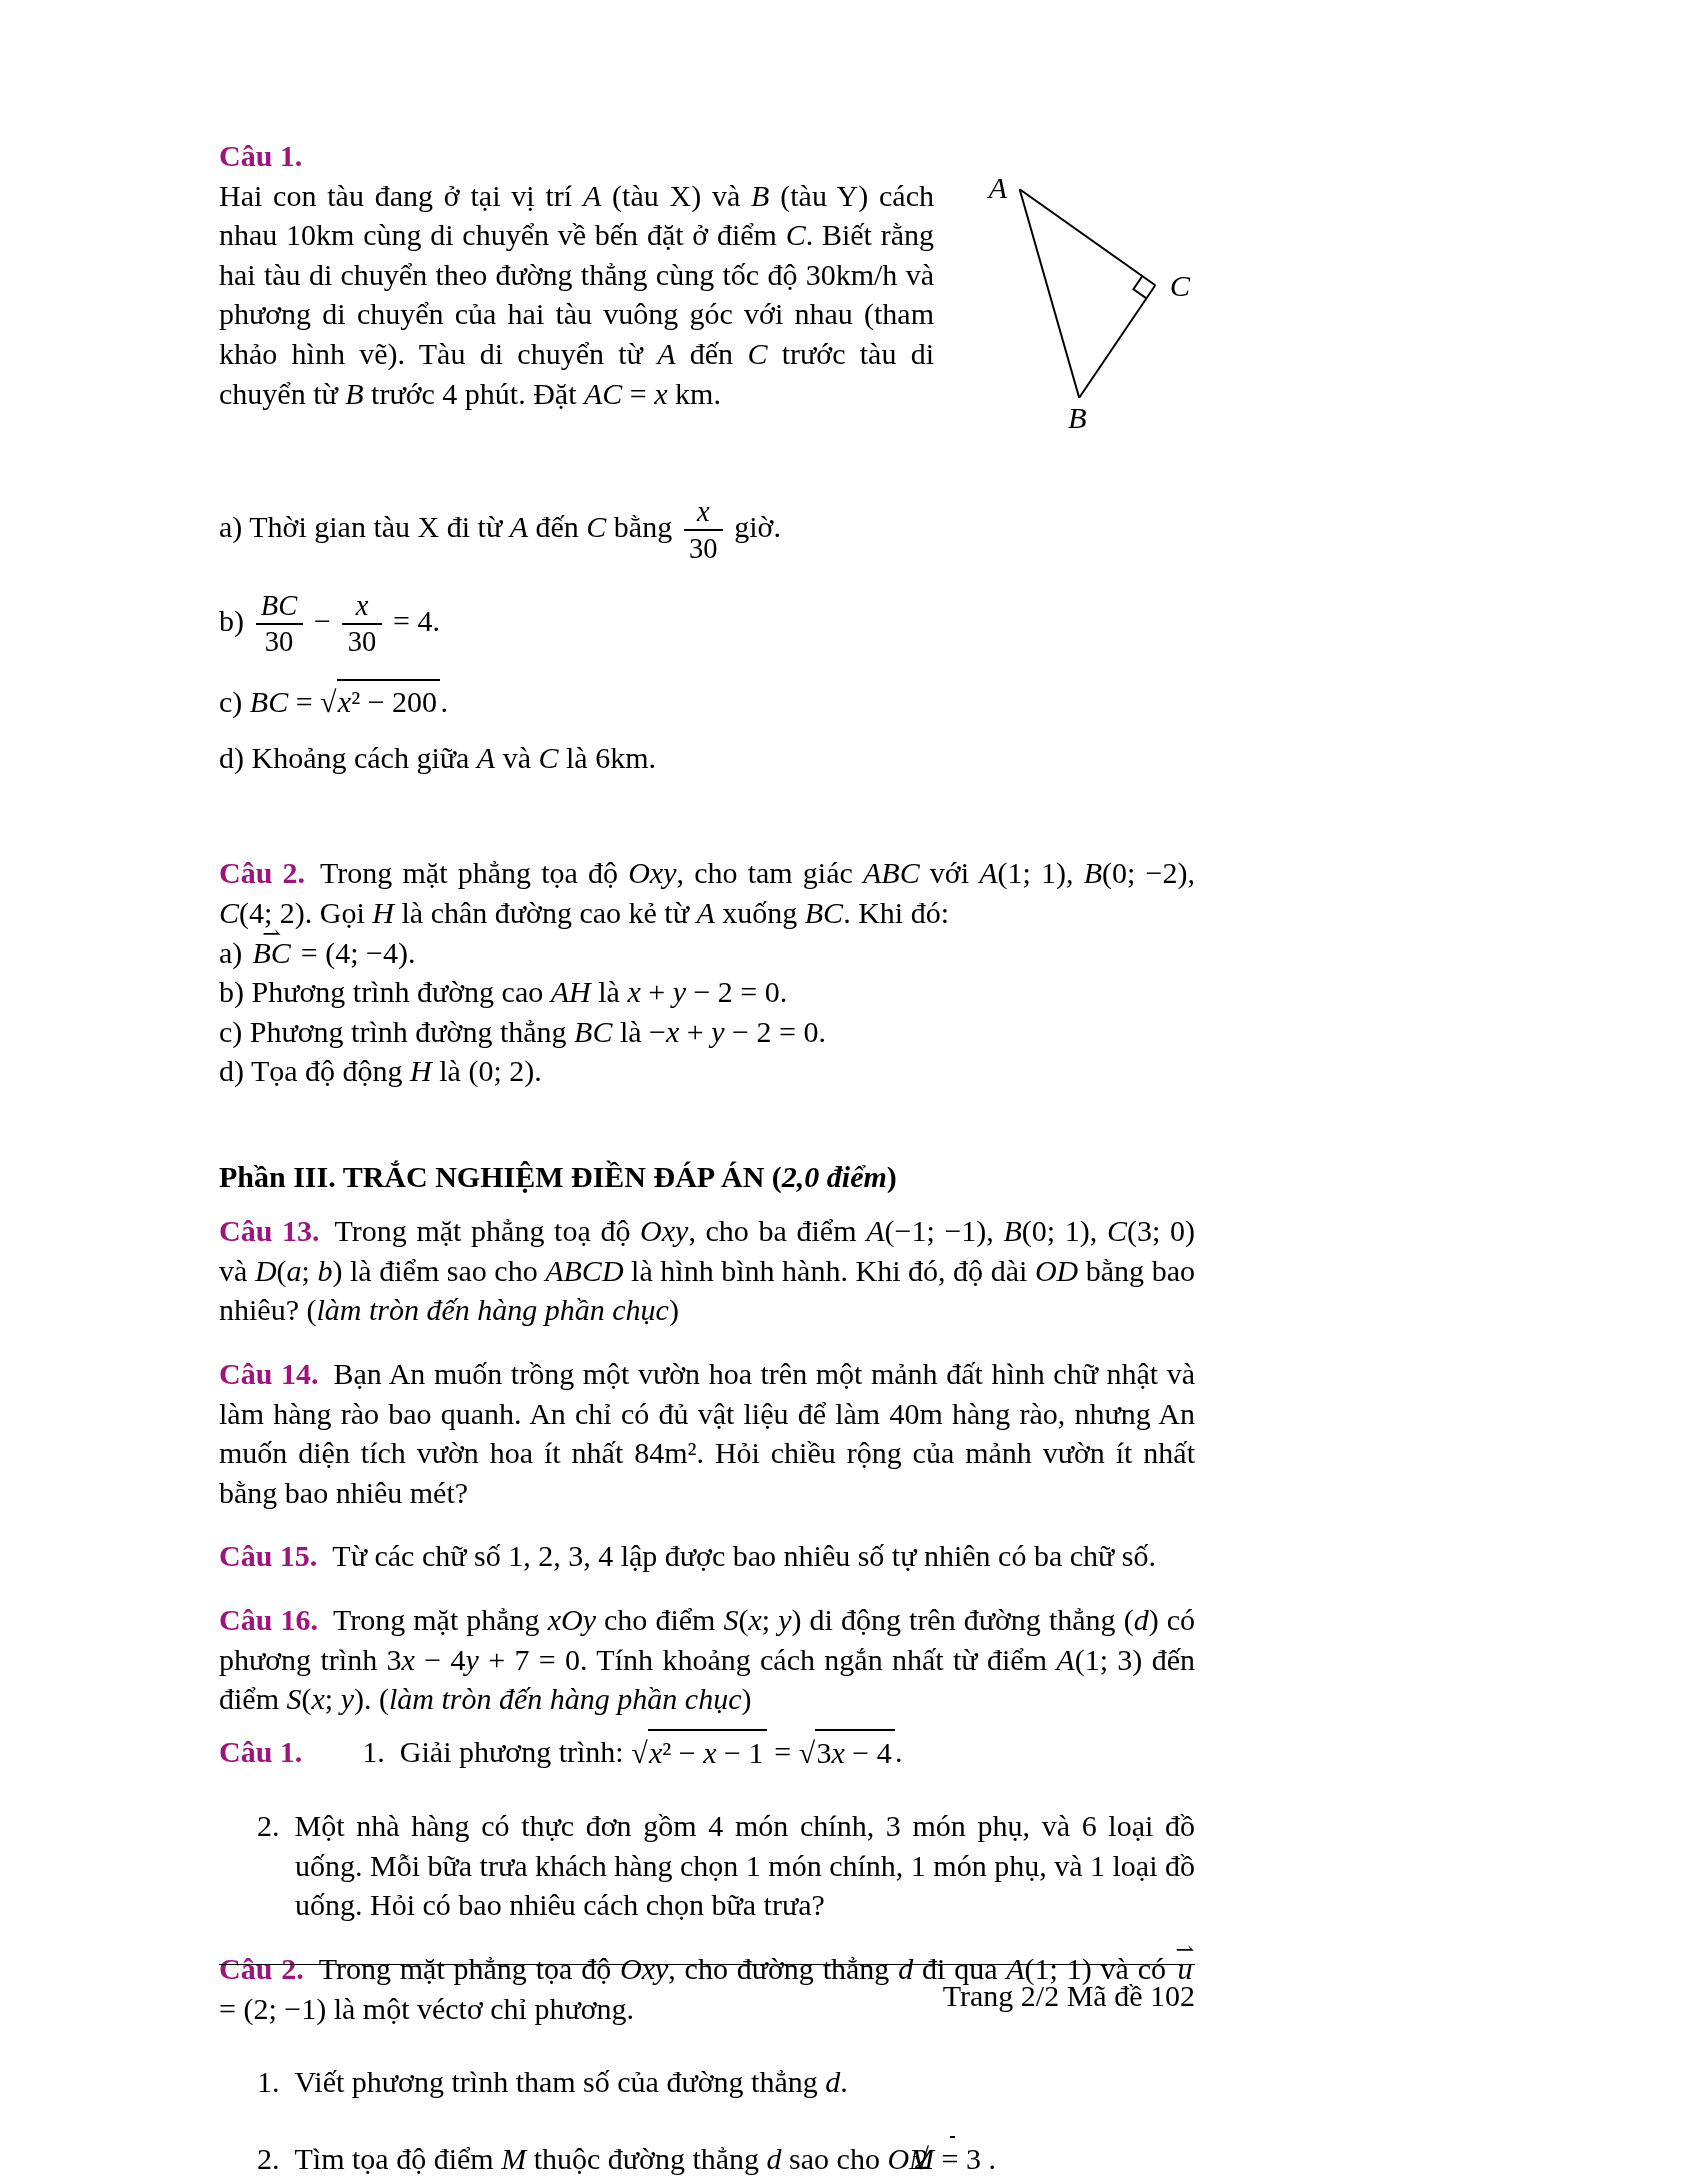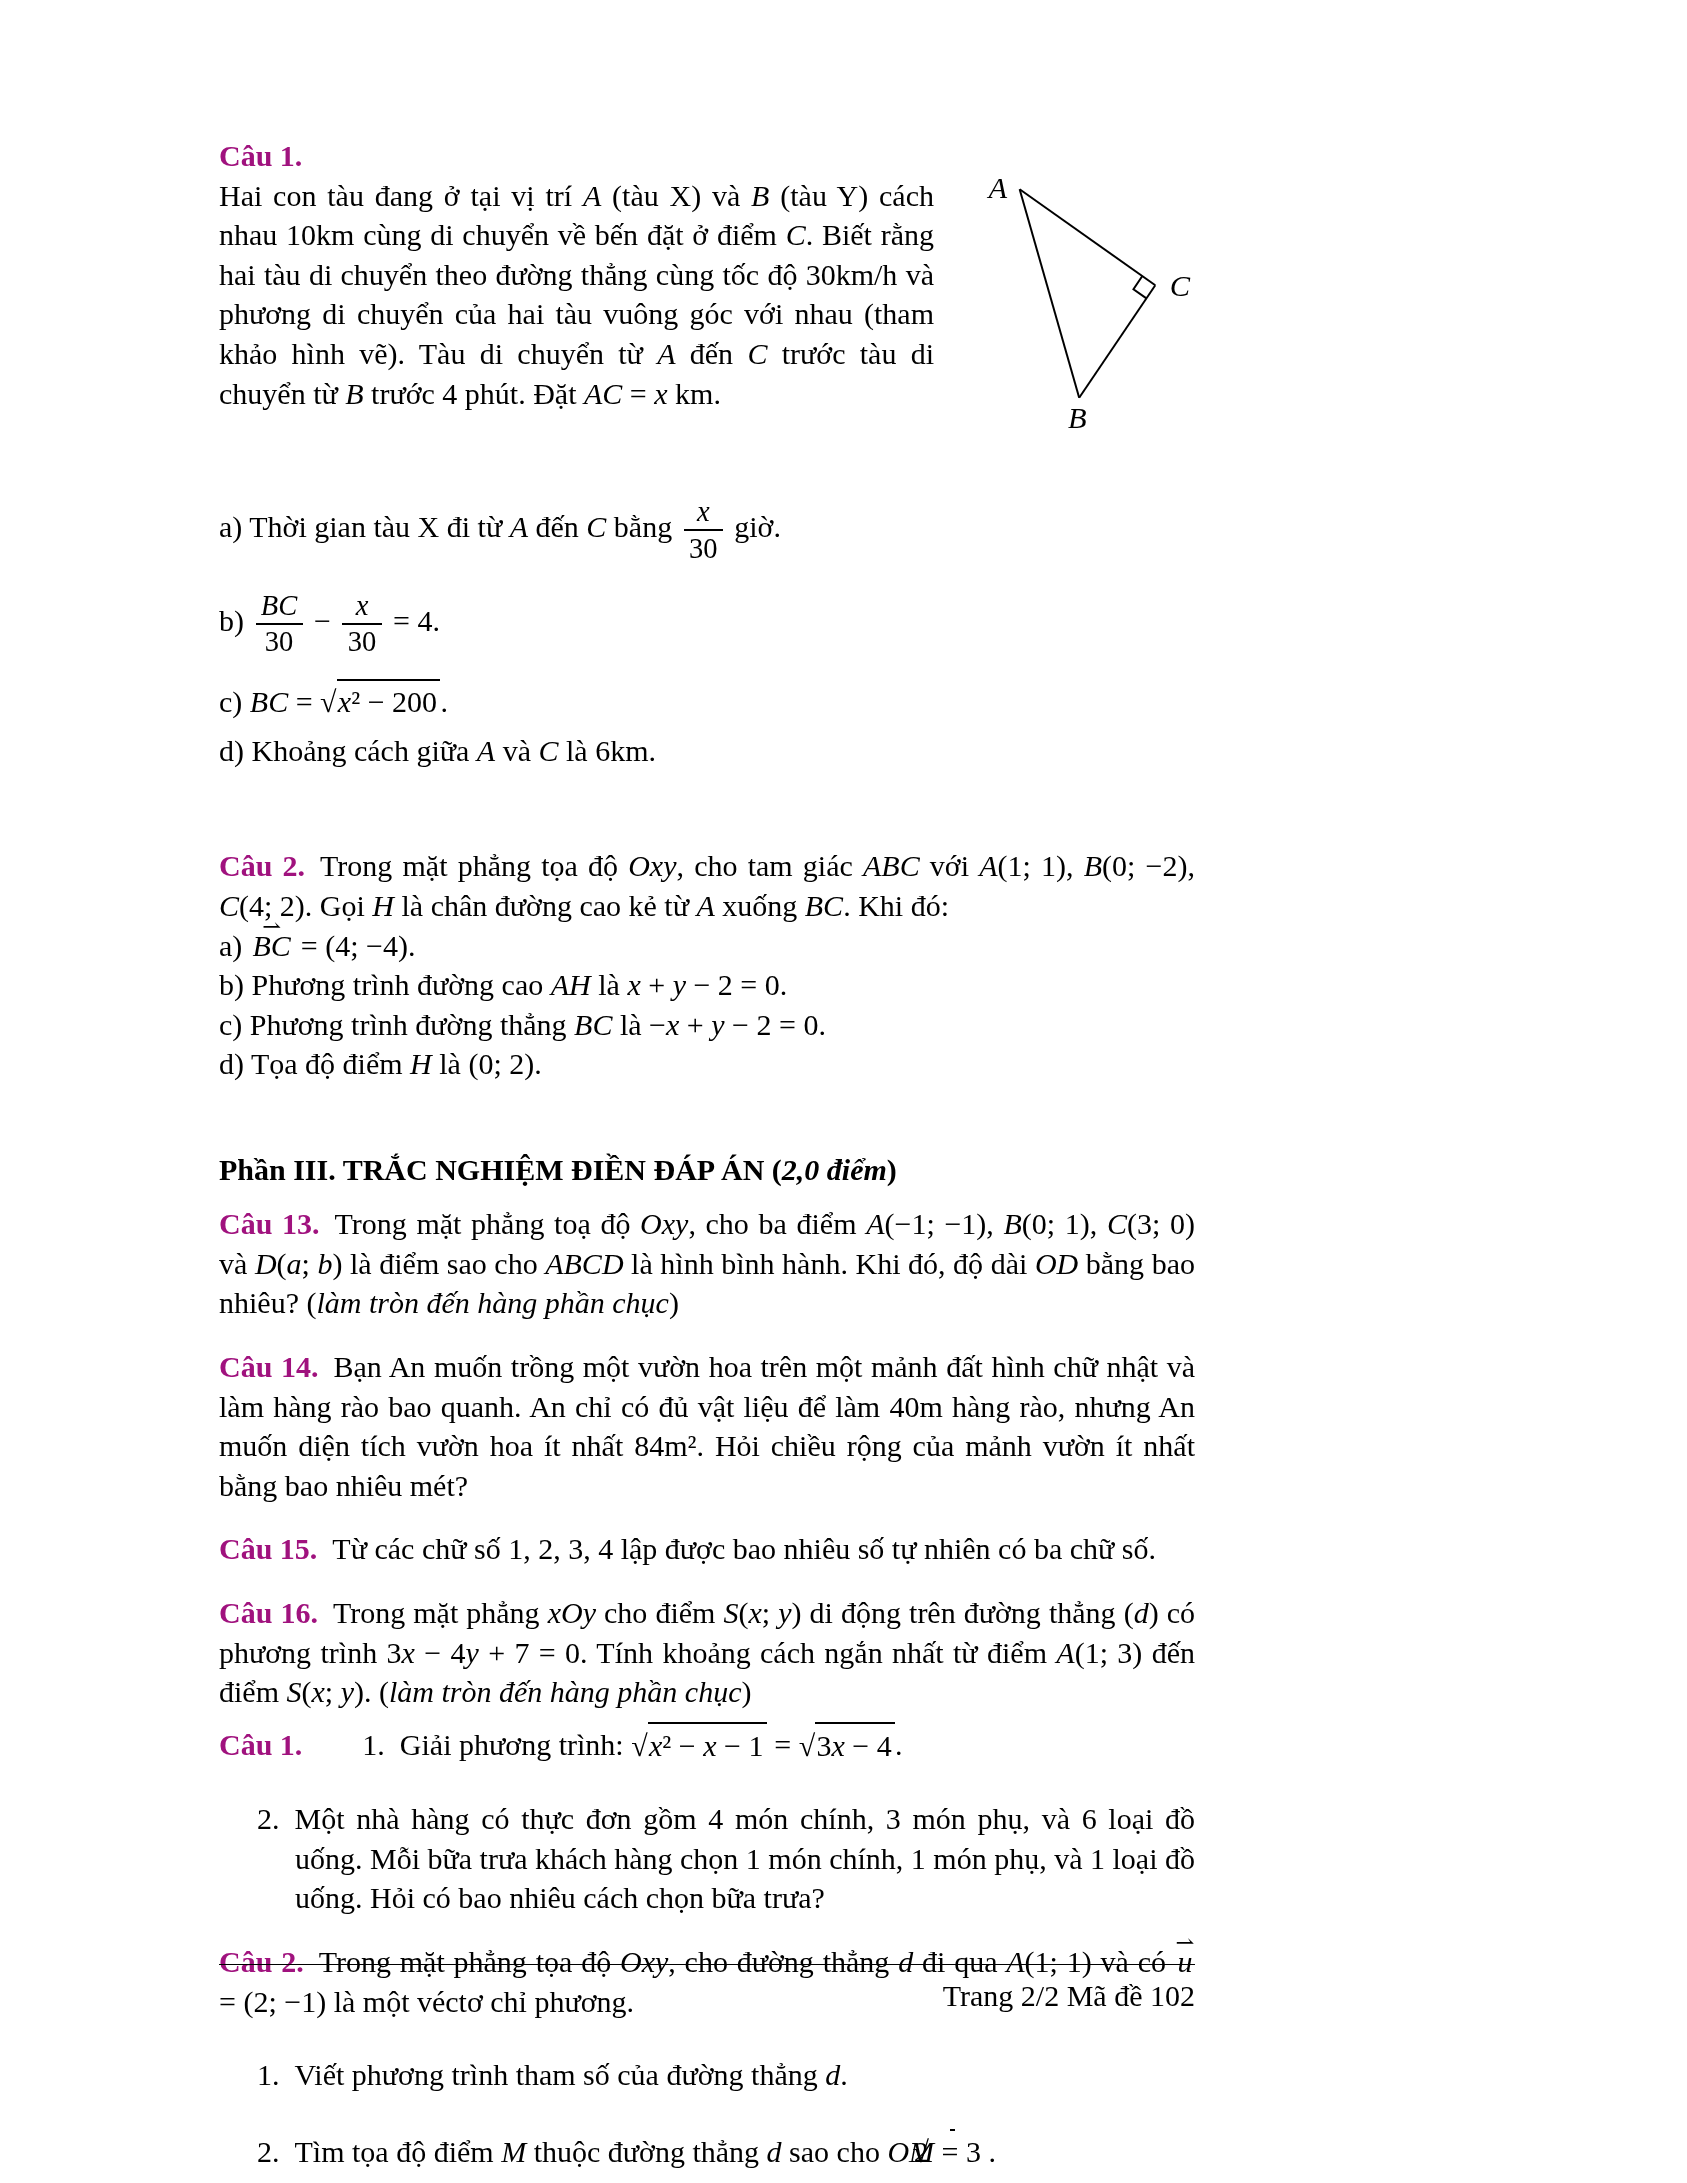--- a/index.html
+++ b/index.html
@@ -32,21 +32,21 @@
                top:-0.62em;font-style:normal;font-size:0.75em;}
   
   .diagram{float:right;margin:-10px 0 16.5px 36px;}
   .diagram text{font-style:italic;font-size:46px;fill:#000;
                 font-family:"Liberation Serif","DejaVu Serif",serif;}
   .diagram line,.diagram polyline{stroke:#000;stroke-width:3;fill:none;}
   
   .mt-q1a{margin-top:83px;}
   .mt-q1b{margin-top:25px;}
   .mt-q1c{margin-top:21px;}
-  .mt-q1d{margin-top:9px;}
+  .mt-q1d{margin-top:16px;}
   .mt-q2{margin-top:76px;}
   .mt-sub{margin-top:0;}
   .mt-part3{margin-top:66px;}
   .mt-q13{margin-top:14.6px;}
   .mt-q{margin-top:24px;}
   .mt-part4{margin-top:24px;}
   .mt-essay1{margin-top:10.6px;}
   .mt-item{margin-top:34px;}
   .numitem{padding-left:76px;text-indent:-38px;}
   .end-marker{margin-top:38px;text-align:center;}
@@ -75,21 +75,21 @@
 
   <div class="stmt mt-q1a"><span>a) Thời gian tàu X đi từ </span><span class="it ">A</span><span> đến </span><span class="it ">C</span><span> bằng </span><span class="frac"><span class="fnum"><span class="it ">x</span></span><span class="fden"><span>30</span></span></span><span> giờ.</span></div>
   <div class="stmt mt-q1b"><span>b) </span><span class="frac"><span class="fnum"><span class="it ">BC</span></span><span class="fden"><span>30</span></span></span><span> − </span><span class="frac"><span class="fnum"><span class="it ">x</span></span><span class="fden"><span>30</span></span></span><span> = 4.</span></div>
   <div class="stmt mt-q1c"><span>c) </span><span class="it ">BC</span><span> = </span><span class="sqrt"><span class="rsign">√</span><span class="rad"><span class="it ">x</span><span>² − 200</span></span></span><span>.</span></div>
   <div class="stmt mt-q1d"><span>d) Khoảng cách giữa </span><span class="it ">A</span><span> và </span><span class="it ">C</span><span> là 6km.</span></div>
 
   <div class="para mt-q2"><span class="hl">Câu 2.</span><span> Trong mặt phẳng tọa độ </span><span class="it ">Oxy</span><span>, cho tam giác </span><span class="it ">ABC</span><span> với </span><span class="it ">A</span><span>(1; 1), </span><span class="it ">B</span><span>(0; −2), </span><span class="it ">C</span><span>(4; 2). Gọi </span><span class="it ">H</span><span> là chân đường cao kẻ từ </span><span class="it ">A</span><span> xuống </span><span class="it ">BC</span><span>. Khi đó:</span></div>
   <div class="stmt mt-sub"><span>a) </span><span class="vec">BC</span><span> = (4; −4).</span></div>
   <div class="stmt mt-sub"><span>b) Phương trình đường cao </span><span class="it ">AH</span><span> là </span><span class="it ">x</span><span> + </span><span class="it ">y</span><span> − 2 = 0.</span></div>
   <div class="stmt mt-sub"><span>c) Phương trình đường thẳng </span><span class="it ">BC</span><span> là −</span><span class="it ">x</span><span> + </span><span class="it ">y</span><span> − 2 = 0.</span></div>
-  <div class="stmt mt-sub"><span>d) Tọa độ điểm </span><span class="it ">H</span><span> là (0; 2).</span></div>
+  <div class="stmt mt-sub"><span>d) Tọa độ động </span><span class="it ">H</span><span> là (0; 2).</span></div>
 
   <div class="stmt mt-part3"><span class="bd ">Phần III. TRẮC NGHIỆM ĐIỀN ĐÁP ÁN (</span><span class="it bd ">2,0 điểm</span><span class="bd ">)</span></div>
   <div class="para mt-q13"><span class="hl">Câu 13.</span><span> Trong mặt phẳng toạ độ </span><span class="it ">Oxy</span><span>, cho ba điểm </span><span class="it ">A</span><span>(−1; −1), </span><span class="it ">B</span><span>(0; 1), </span><span class="it ">C</span><span>(3; 0) và </span><span class="it ">D</span><span>(</span><span class="it ">a</span><span>; </span><span class="it ">b</span><span>) là điểm sao cho </span><span class="it ">ABCD</span><span> là hình bình hành. Khi đó, độ dài </span><span class="it ">OD</span><span> bằng bao nhiêu? (</span><span class="it ">làm tròn đến hàng phần chục</span><span>)</span></div>
   <div class="para mt-q"><span class="hl">Câu 14.</span><span> Bạn An muốn trồng một vườn hoa trên một mảnh đất hình chữ nhật và làm hàng rào bao quanh. An chỉ có đủ vật liệu để làm 40m hàng rào, nhưng An muốn diện tích vườn hoa ít nhất 84m². Hỏi chiều rộng của mảnh vườn ít nhất bằng bao nhiêu mét?</span></div>
   <div class="para mt-q"><span class="hl">Câu 15.</span><span> Từ các chữ số 1, 2, 3, 4 lập được bao nhiêu số tự nhiên có ba chữ số.</span></div>
   <div class="para mt-q"><span class="hl">Câu 16.</span><span> Trong mặt phẳng </span><span class="it ">xOy</span><span> cho điểm </span><span class="it ">S</span><span>(</span><span class="it ">x</span><span>; </span><span class="it ">y</span><span>) di động trên đường thẳng (</span><span class="it ">d</span><span>) có phương trình 3</span><span class="it ">x</span><span> − 4</span><span class="it ">y</span><span> + 7 = 0. Tính khoảng cách ngắn nhất từ điểm </span><span class="it ">A</span><span>(1; 3) đến điểm </span><span class="it ">S</span><span>(</span><span class="it ">x</span><span>; </span><span class="it ">y</span><span>). (</span><span class="it ">làm tròn đến hàng phần chục</span><span>)</span></div>
 
   <div class="stmt mt-essay1"><span class="hl">Câu 1.</span><span>  1. Giải phương trình: </span><span class="sqrt"><span class="rsign">√</span><span class="rad"><span class="it ">x</span><span>² − </span><span class="it ">x</span><span> − 1</span></span></span><span> = </span><span class="sqrt"><span class="rsign">√</span><span class="rad"><span>3</span><span class="it ">x</span><span> − 4</span></span></span><span>.</span></div>
   <div class="para numitem mt-item"><span>2. Một nhà hàng có thực đơn gồm 4 món chính, 3 món phụ, và 6 loại đồ uống. Mỗi bữa trưa khách hàng chọn 1 món chính, 1 món phụ, và 1 loại đồ uống. Hỏi có bao nhiêu cách chọn bữa trưa?</span></div>
 

